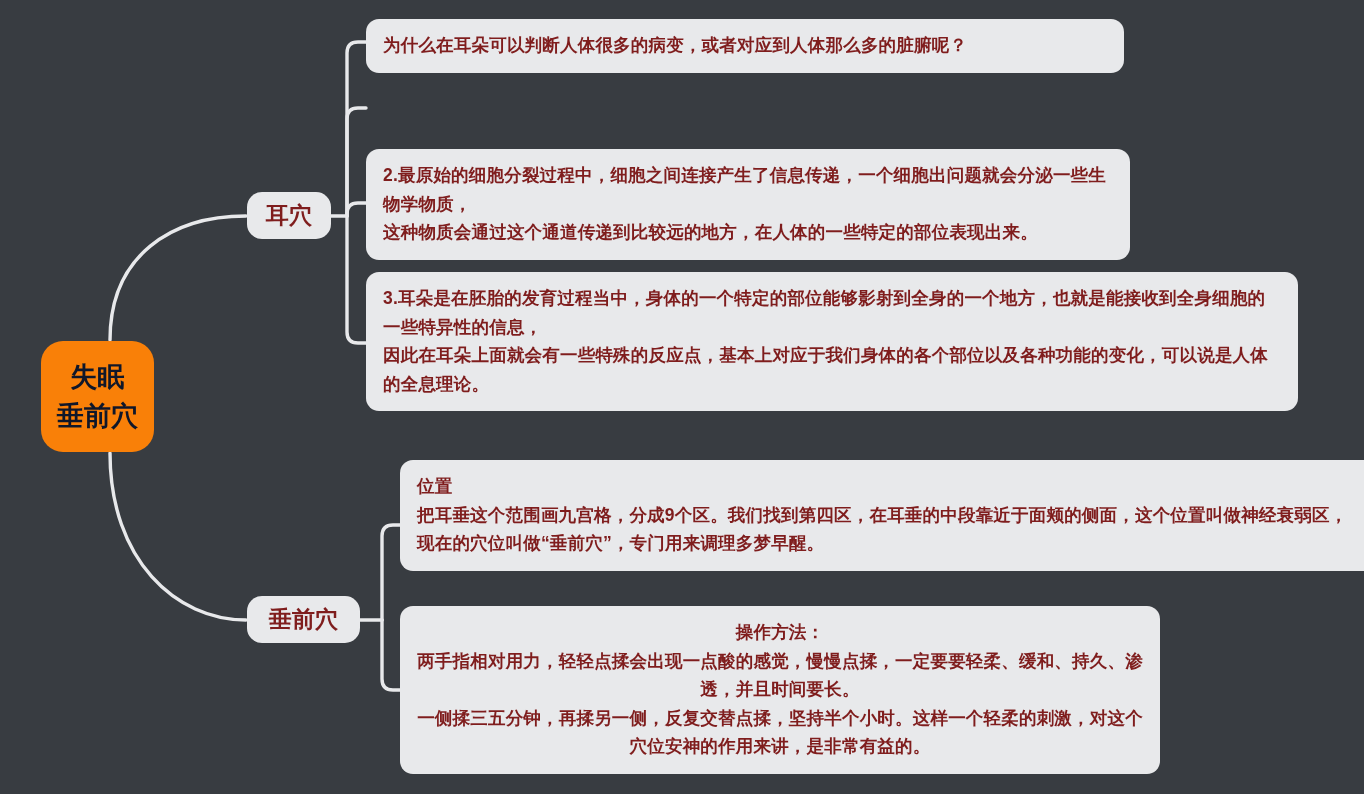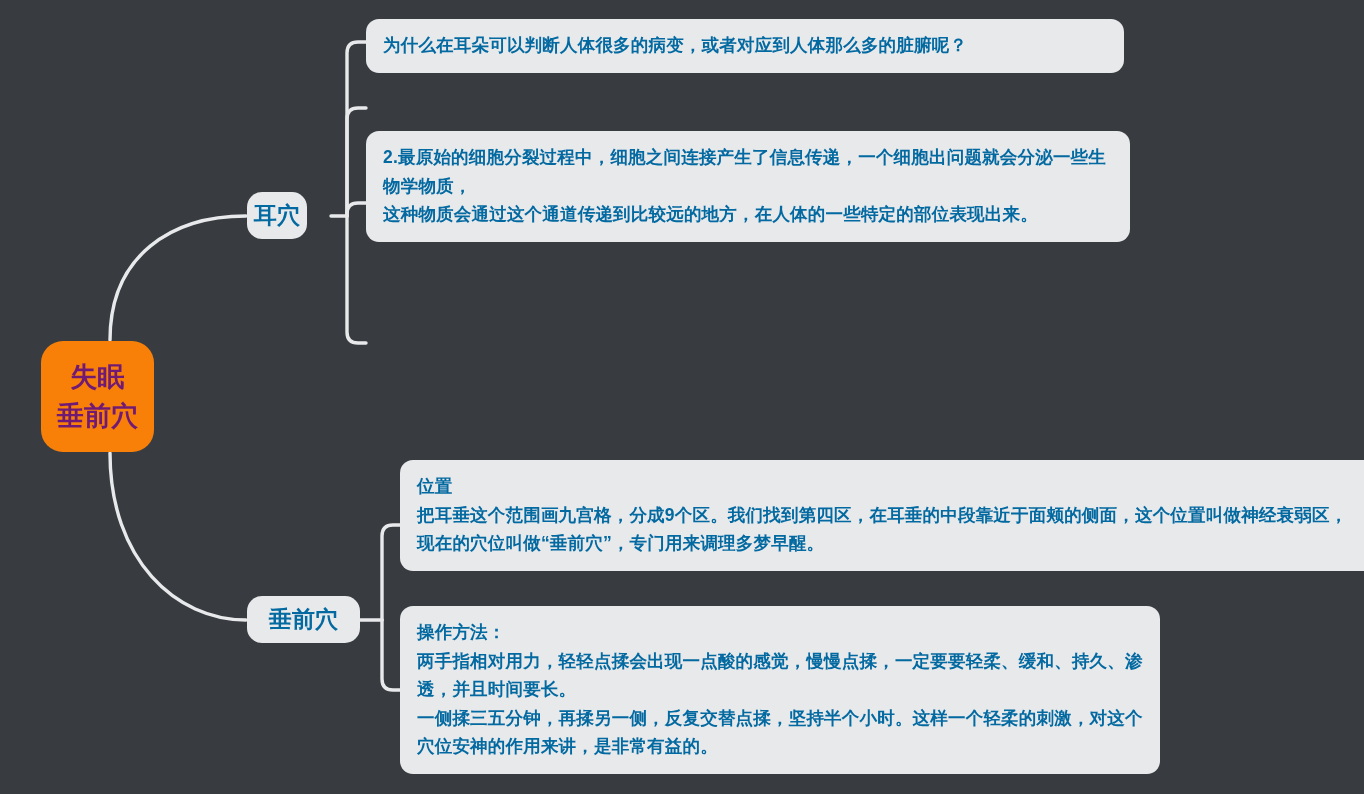--- a/index.html
+++ b/index.html
@@ -29,32 +29,32 @@
     height: 794px;
     pointer-events: none;
   }
 
   
   .node {
     position: absolute;
     box-sizing: border-box;
     border-radius: 14px;
     background: #e8e9eb;
-    color: #0369a1;
+    color: #7f1d1d;
     font-weight: bold;
     letter-spacing: 0.2px;
   }
 
   .root-node {
     left: 41px;
     top: 341px;
     width: 113px;
     height: 111px;
     background: #f98008;
-    color: #701a75;
+    color: #0f172a;
     border-radius: 22px;
     display: flex;
     flex-direction: column;
     align-items: center;
     justify-content: center;
     font-size: 27px;
     line-height: 1.42;
     text-align: center;
   }
   .root-node span { display: block; white-space: nowrap; }
@@ -63,21 +63,21 @@
     display: flex;
     align-items: center;
     justify-content: center;
     font-size: 23px;
     border-radius: 15px;
     white-space: nowrap;
   }
   .branch-ear {
     left: 247px;
     top: 192px;
-    width: 60px;
+    width: 84px;
     height: 47px;
   }
   .branch-point {
     left: 247px;
     top: 596px;
     width: 113px;
     height: 47px;
   }
 
   .leaf {
@@ -87,24 +87,24 @@
     border-radius: 13px;
   }
   .leaf p {
     margin: 0;
     white-space: pre-wrap;
   }
 
   
   .leaf-q1   { left: 366px; top: 19px;  width: 758px; }
   .leaf-e1   { left: 366px; top: 84px;  width: 713px; }
-  .leaf-e2   { left: 366px; top: 131px; width: 764px; }
+  .leaf-e2   { left: 366px; top: 149px; width: 764px; }
   .leaf-e3   { left: 366px; top: 272px; width: 932px; }
   .leaf-p1   { left: 400px; top: 460px; width: 1090px; }
-  .leaf-p2   { left: 400px; top: 606px; width: 760px; }
+  .leaf-p2   { left: 400px; top: 606px; width: 760px; text-align: center; }
 </style>
 </head>
 <body>
 
 <div id="mindmap">
 
   <svg id="connectors" viewBox="0 0 1364 794" xmlns="http://www.w3.org/2000/svg">
     <g fill="none" stroke="#e8e9eb" stroke-width="3.4" stroke-linecap="round">
 
       <path d="M110,340 C110,255 172,216 246,216"></path>
@@ -135,20 +135,24 @@
   <div class="node leaf leaf-q1">
     <p>为什么在耳朵可以判断人体很多的病变，或者对应到人体那么多的脏腑呢？</p>
   </div>
 
 
   <div class="node leaf leaf-e2">
     <p>2.最原始的细胞分裂过程中，细胞之间连接产生了信息传递，一个细胞出问题就会分泌一些生物学物质，
 这种物质会通过这个通道传递到比较远的地方，在人体的一些特定的部位表现出来。</p>
   </div>
 
+  <div class="node leaf leaf-e3">
+    <p>3.耳朵是在胚胎的发育过程当中，身体的一个特定的部位能够影射到全身的一个地方，也就是能接收到全身细胞的一些特异性的信息，
+因此在耳朵上面就会有一些特殊的反应点，基本上对应于我们身体的各个部位以及各种功能的变化，可以说是人体的全息理论。</p>
+  </div>
 
   <div class="node branch-node branch-point">
     <span>垂前穴</span>
   </div>
 
   <div class="node leaf leaf-p1">
     <p>位置
 把耳垂这个范围画九宫格，分成9个区。我们找到第四区，在耳垂的中段靠近于面颊的侧面，这个位置叫做神经衰弱区，
 现在的穴位叫做“垂前穴”，专门用来调理多梦早醒。</p>
   </div>

